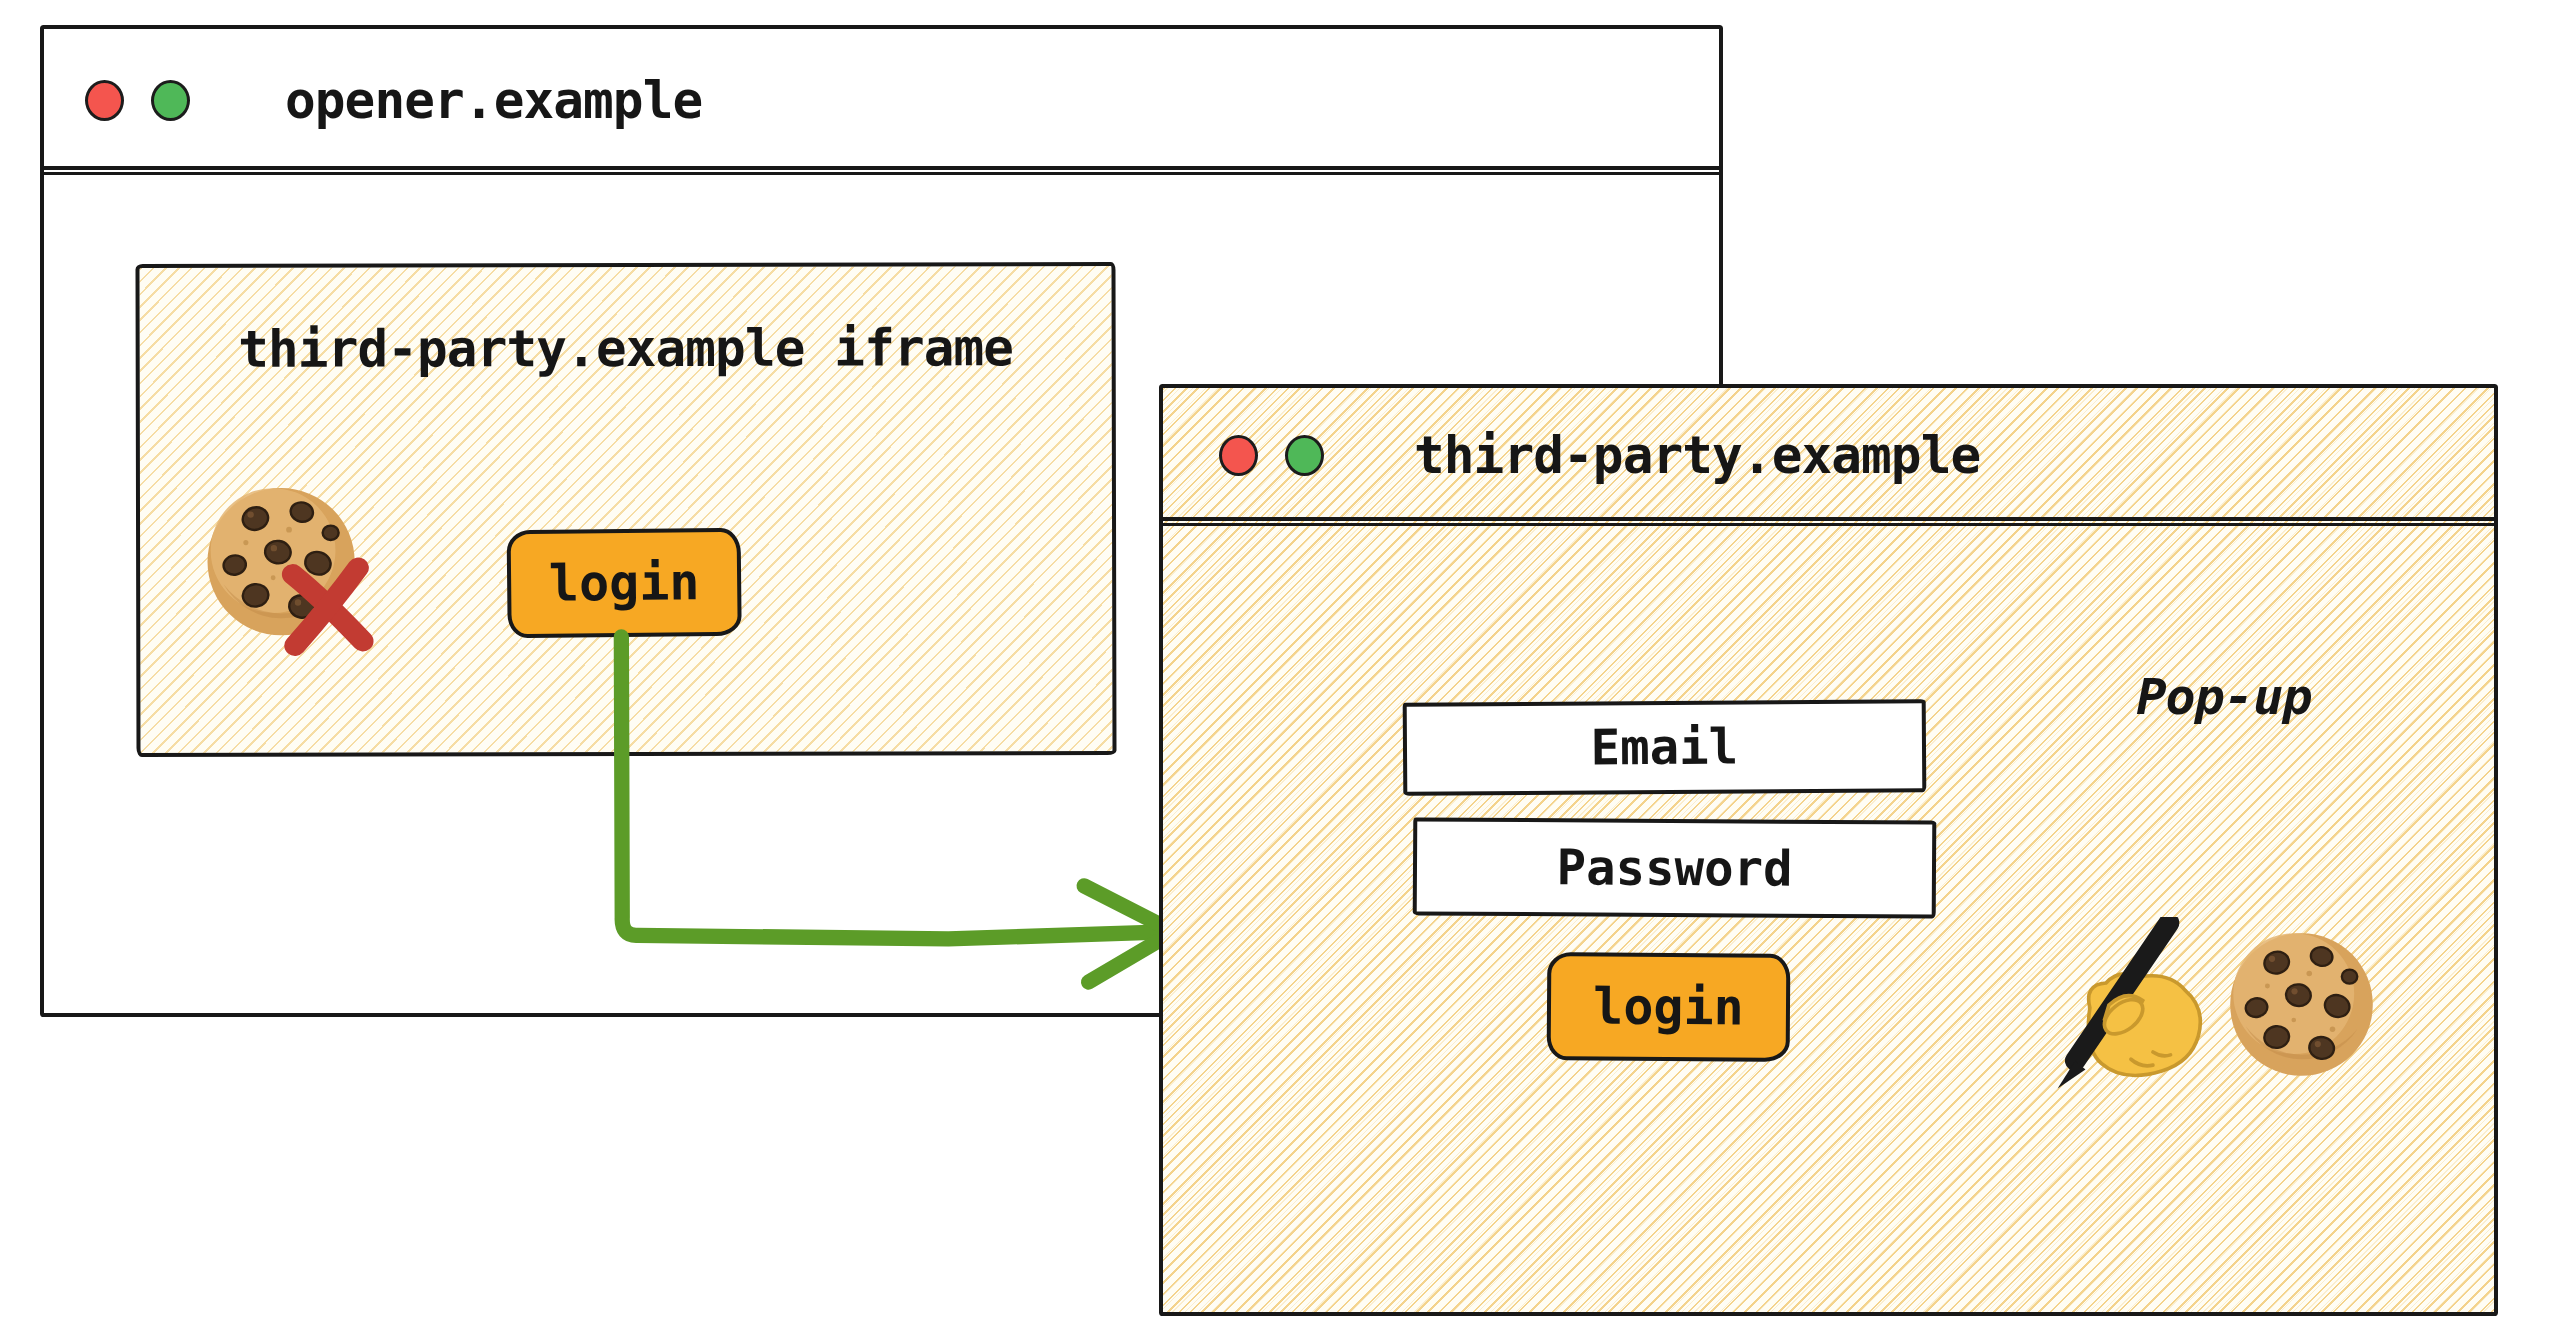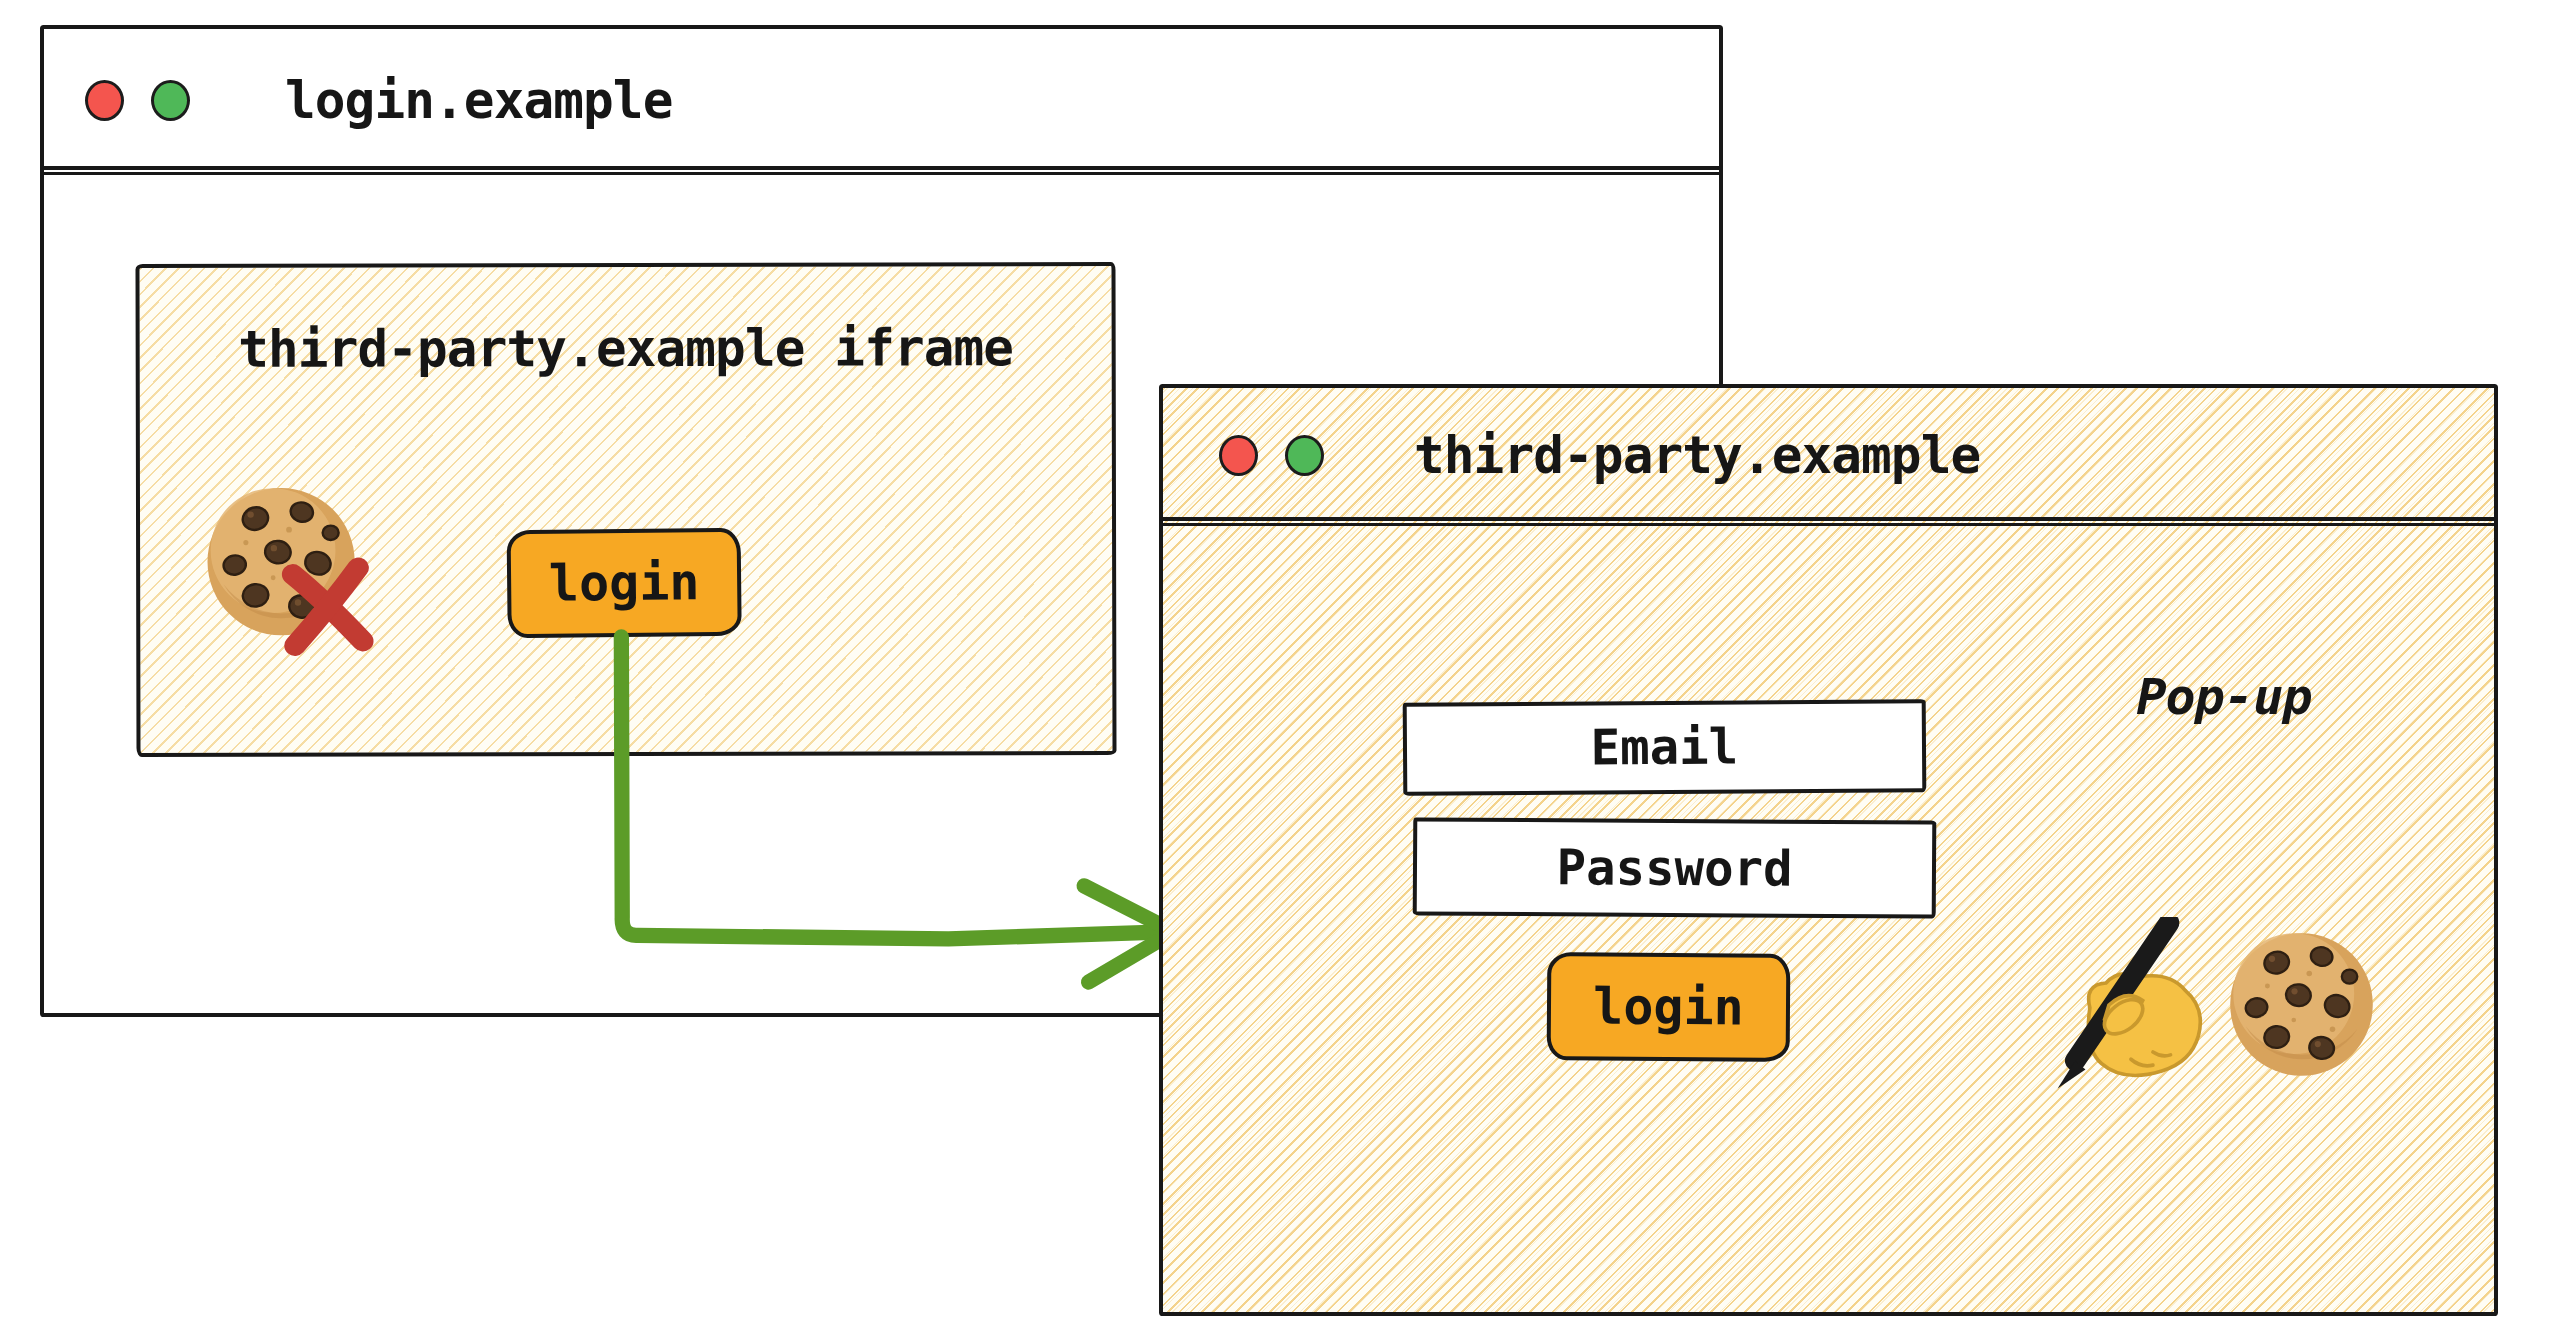--- a/index.html
+++ b/index.html
@@ -163,21 +163,21 @@
     </symbol>
   </defs>
 </svg>
 
 <div id="stage">
 
   <div class="window" style="left:40px; top:25px; width:1683px; height:992px; background:#ffffff;">
     <div class="titlebar" style="height:142px; padding-left:41px; gap:27px;">
       <div class="dot red"></div>
       <div class="dot green"></div>
-      <div class="win-title mono" style="margin-left:68px;">login.example</div>
+      <div class="win-title mono" style="margin-left:68px;">opener.example</div>
     </div>
     <div class="bar-sep" style="top:137px;"></div>
 
     <div class="iframe-box hatch-light" style="left:92px; top:234px; width:980px; height:493px;">
       <div class="iframe-label mono">third-party.example iframe</div>
 
       <span class="icon-abs" style="left:61px; top:214px; width:160px; height:160px;">
         <svg width="160" height="160" viewBox="0 0 178 178">
             <use href="#sym-cookie"></use>
           </svg>

